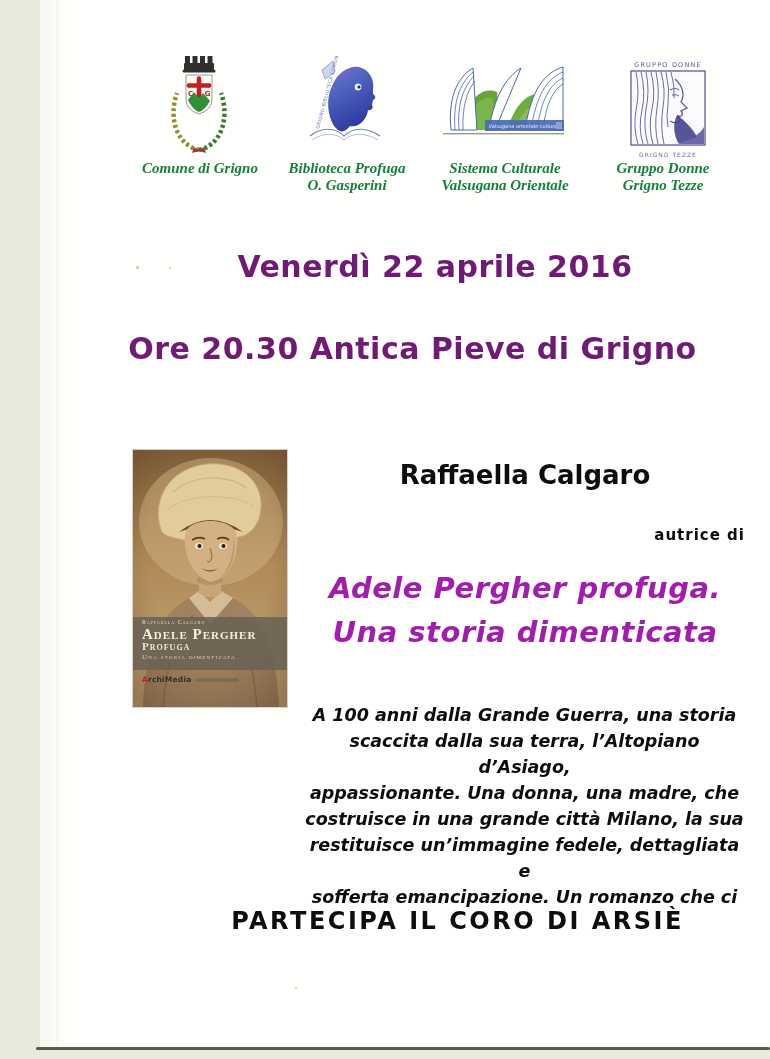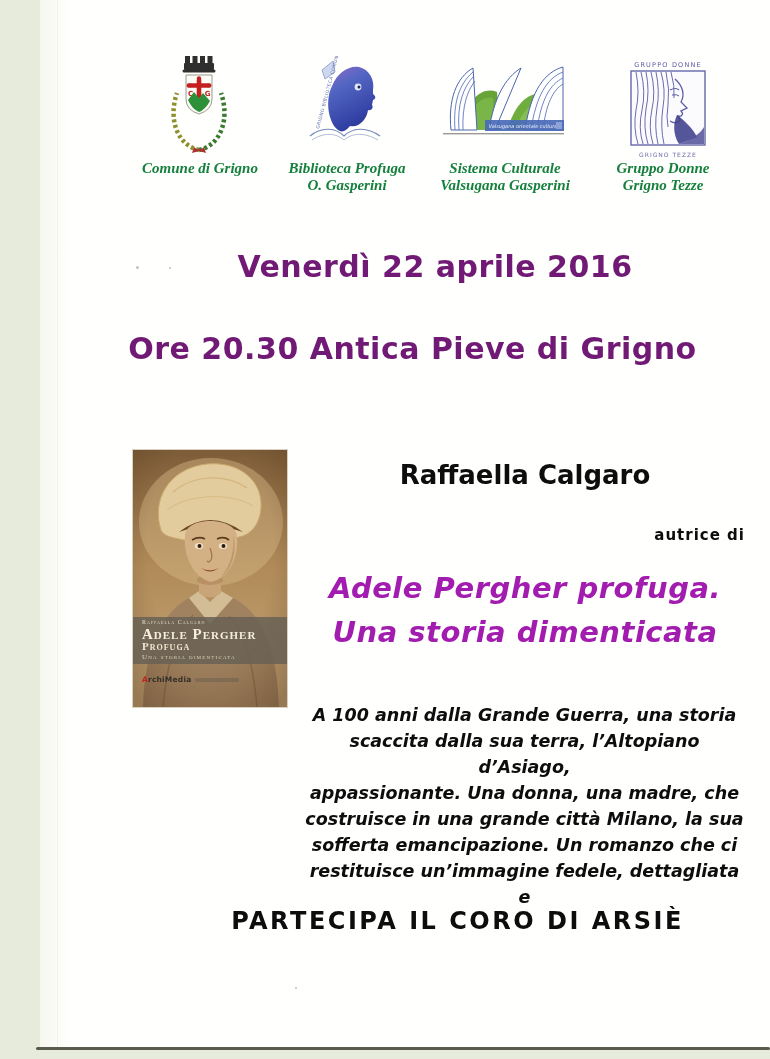--- a/index.html
+++ b/index.html
@@ -27,21 +27,21 @@
   }
   .author-name{position:absolute;text-align:center;font-weight:bold;font-size:26px;color:#0d0d0d}
   .author-role{position:absolute;text-align:right;font-weight:bold;font-size:15px;letter-spacing:1px;color:#0d0d0d}
   .book-title{position:absolute;text-align:center;font-weight:bold;font-style:italic;font-size:29px;letter-spacing:.5px;color:#a21caf;white-space:nowrap}
   .desc{position:absolute;text-align:center;font-weight:bold;font-style:italic;font-size:17.5px;line-height:26px;color:#0d0d0d}
   .closing{position:absolute;text-align:center;font-weight:bold;font-size:24px;letter-spacing:2.5px;color:#0d0d0d;white-space:nowrap}
 
   .cover{position:absolute;left:133px;top:450px;width:154px;height:257px;box-shadow:0 0 0 1px rgba(150,120,80,.35)}
   .cover svg{position:absolute;left:0;top:0}
   .cover-band{
-    position:absolute;left:0;right:0;top:167px;height:47px;
+    position:absolute;left:0;right:0;top:167px;height:53px;
     background:rgba(104,97,85,.85);color:#f2e8d2;
     font-family:"Liberation Serif",serif;text-align:left;padding:2px 0 0 9px;box-sizing:border-box;
   }
   .cover-band .c-author{font-variant:small-caps;font-size:6px;letter-spacing:1px;color:#e4dac2;margin-bottom:2px}
   .cover-band .c-title{font-variant:small-caps;font-weight:bold;font-size:15px;line-height:14px;letter-spacing:1px;color:#f7efdb}
   .cover-band .c-subtitle{font-variant:small-caps;font-weight:bold;font-size:11px;line-height:11px;letter-spacing:1px;color:#f1e7d0}
   .cover-band .c-tagline{font-variant:small-caps;font-size:7px;letter-spacing:1.2px;color:#ddd2b6;margin-top:1px}
   .cover-publisher{position:absolute;left:9px;top:225px;font-size:7.5px;font-weight:bold;color:#33302a;letter-spacing:.2px;display:flex;align-items:center}
   .cover-publisher .pub-a{color:#c42020}
   .pub-smudge{display:inline-block;width:44px;height:4px;margin-left:4px;background:#6e6150;opacity:.55;border-radius:2px}
@@ -128,21 +128,21 @@
     <path d="M100,72 C104,42 113,26 126,20" stroke="#4a66b0" stroke-width="0.8" fill="none"></path>
     <path d="M106,72 C109,46 116,32 126,26" stroke="#4a66b0" stroke-width="0.8" fill="none"></path>
     <rect x="48" y="62" width="79" height="11" fill="#4a6ab8" opacity="0.92"></rect>
     <text x="86" y="69.8" font-size="5" fill="#e8eef8" text-anchor="middle" font-style="italic">Valsugana orientale cultura</text>
     <rect x="119" y="64" width="6" height="7" fill="#8ea2d6"></rect>
     <rect x="6" y="75" width="121" height="1.4" fill="#9a9a92"></rect>
   </svg>
 </figure>
 <div class="caption" style="left:423px;top:160px;width:164px">
   <div>Sistema Culturale</div>
-  <div>Valsugana Gasperini</div>
+  <div>Valsugana Orientale</div>
 </div>
 
 <figure class="logo" style="left:617px;top:57px;width:102px;height:105px">
   <svg width="102" height="105" viewBox="0 0 102 105">
     <text x="51" y="10" font-size="6.5" letter-spacing="1.2" fill="#5a5aa5" text-anchor="middle">GRUPPO DONNE</text>
     <rect x="14" y="14" width="74" height="74" fill="#fbfbfe" stroke="#5a5aa5" stroke-width="1.3"></rect>
     <g stroke="#5a5aa5" stroke-width="0.9" fill="none">
       <path d="M19,15 q4,20 0,38 q-3,18 2,34"></path>
       <path d="M24,15 q5,20 1,38 q-4,18 1,34"></path>
       <path d="M29,15 q4,19 0,37 q-3,19 2,35"></path>
@@ -221,17 +221,17 @@
 <div class="author-name" style="top:460px;left:305px;width:440px">Raffaella Calgaro</div>
 <div class="author-role" style="top:526px;left:305px;width:440px">autrice di</div>
 <div class="book-title" style="top:571px;left:305px;width:440px">Adele Pergher profuga.</div>
 <div class="book-title" style="top:615px;left:305px;width:440px">Una storia dimenticata</div>
 
 <div class="desc" style="top:702px;left:302px;width:445px">
   <div>A 100 anni dalla Grande Guerra, una storia</div>
   <div>scaccita dalla sua terra, l’Altopiano d’Asiago,</div>
   <div>appassionante. Una donna, una madre, che</div>
   <div>costruisce in una grande città Milano, la sua</div>
+  <div>restituisce un’immagine fedele, dettagliata e</div>
   <div>sofferta emancipazione. Un romanzo che ci</div>
-  <div>restituisce un’immagine fedele, dettagliata e</div>
 </div>
 
 <div class="closing" style="top:907px;left:90px;width:735px">PARTECIPA IL CORO DI ARSIÈ</div>
 
 </body></html>

